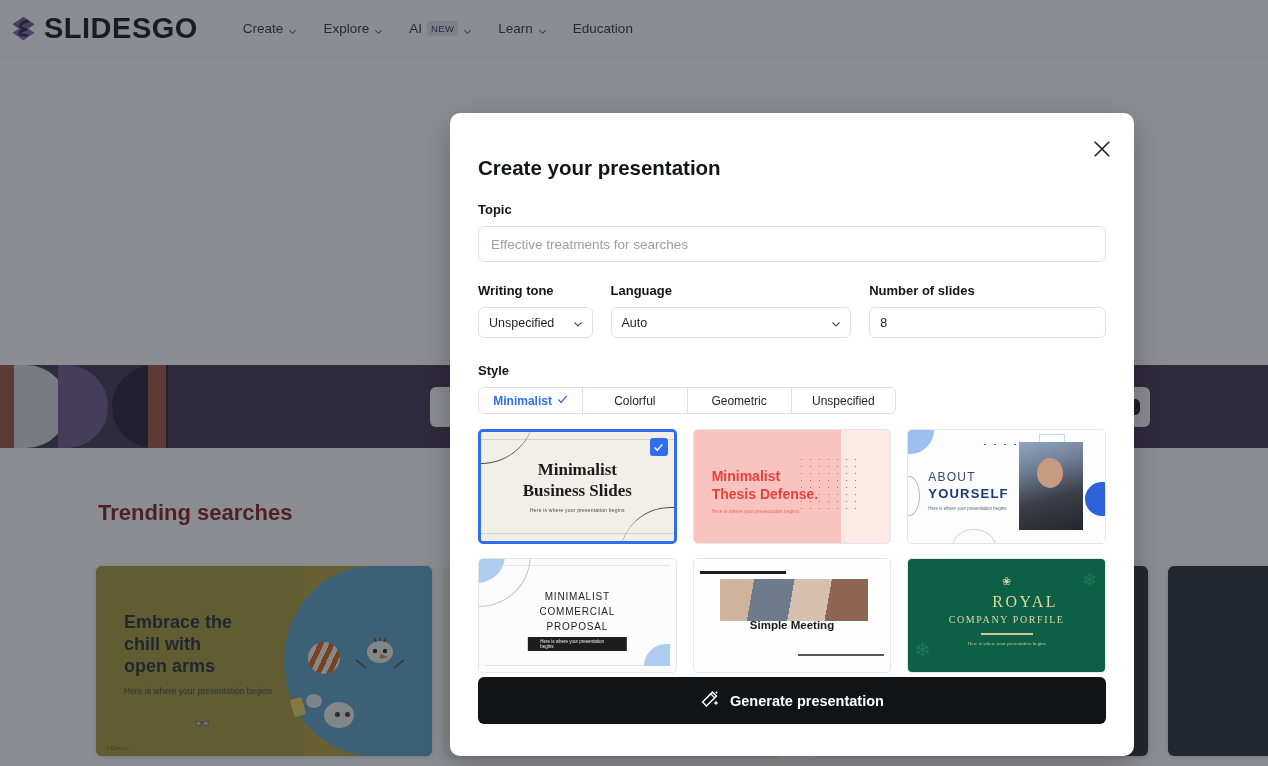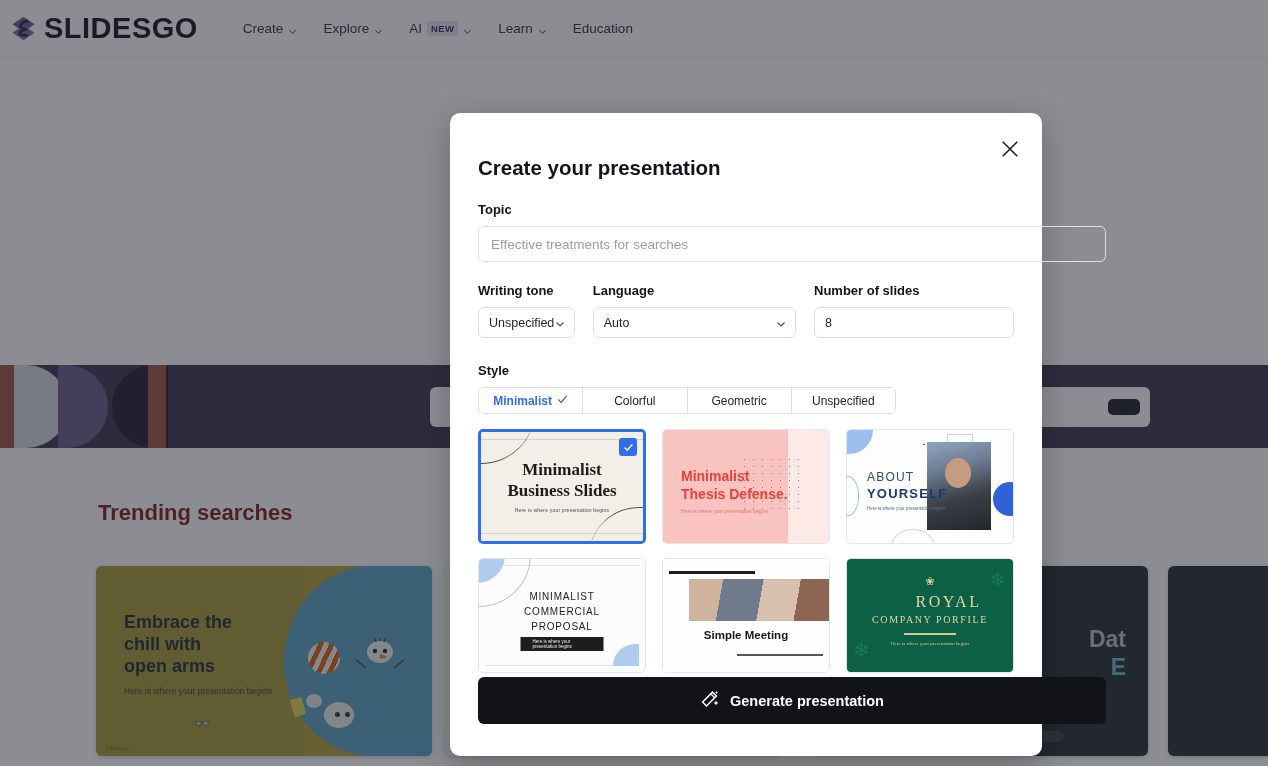--- a/index.html
+++ b/index.html
@@ -26,21 +26,21 @@
     color:#12141a;
   }
   .navlinks { display:flex; align-items:center; gap:26px; margin-left:45px; }
   .navlink {
     display:flex; align-items:center; gap:5px;
     font-size:13.5px; color:#2b2f38; font-weight:500; cursor:pointer;
     white-space:nowrap;
   }
   .caret { display:inline-block; width:9px; height:9px; }
   .badge-new {
-    background:#e9e4f5; color:#3a2d63; font-size:9.5px; font-weight:bold;
+    background:#e9e4f5; color:#3a2d63; font-size:9.5px; font-weight:normal;
     border-radius:3px; padding:2px 4px; letter-spacing:0.4px;
   }
 
   
   .hero {
     position:absolute; top:365px; left:0; width:1268px; height:83px;
     background:#3f3450; overflow:hidden;
   }
   .hero .bar-a { position:absolute; left:0;   top:0; width:14px;  height:83px; background:#9d5343; }
   .hero .circ-a { position:absolute; left:14px; top:0; width:54px; height:83px;
@@ -126,21 +126,21 @@
   
   .card4 { left:1168px; width:336px; background:#242b33; }
 
   
   .overlay {
     position:absolute; inset:0; background:rgba(33,37,46,0.52); z-index:20;
   }
 
   
   .modal {
-    position:absolute; left:450px; top:113px; width:592px; height:643px;
+    position:absolute; left:450px; top:113px; width:684px; height:643px;
     background:#ffffff; border-radius:10px; z-index:30;
     box-shadow:0 8px 32px rgba(0,0,0,.25);
     padding:28px 28px 0 28px;
   }
   .modal-close {
     position:absolute; right:19px; top:23px; width:26px; height:26px;
     display:flex; align-items:center; justify-content:center; cursor:pointer;
   }
   .modal-title { font-size:20.5px; font-weight:bold; color:#12141a; margin-top:15px; }
 
@@ -257,21 +257,21 @@
             font-size:10px; letter-spacing:.8px; color:#1d1d1d; line-height:1.5; }
   .t4 .ts { position:absolute; left:50%; transform:translateX(-50%); top:78px;
             background:#1d1d1d; color:#efefef; font-size:4.5px; padding:2px 12px; }
 
   
   .t5 { position:absolute; inset:0; background:#fefefe; }
   .t5 .rule-t { position:absolute; left:6px; top:12px; width:86px; height:2.5px; background:#1d1d1d; }
   .t5 .rule-b { position:absolute; right:6px; bottom:16px; width:86px; height:2.5px; background:#56575c; }
   .t5 .photo { position:absolute; left:26px; top:20px; width:148px; height:42px;
       background:linear-gradient(100deg,#cfb39c 0 22%,#6d7b8c 22% 48%,#d7c0ad 48% 72%,#8e6552 72% 100%); }
-  .t5 .tt { position:absolute; left:0; right:0; top:70px; text-align:center;
+  .t5 .tt { position:absolute; left:0; right:0; top:60px; text-align:center;
             font-size:11.5px; font-weight:bold; color:#16181c; }
 
   
   .t6 { position:absolute; inset:0; background:#0c6045; }
   .t6 .leaf1 { position:absolute; left:6px; bottom:10px; font-size:20px; color:#1c7a59; }
   .t6 .leaf2 { position:absolute; right:8px; top:10px; font-size:18px; color:#1c7a59; }
   .t6 .orn { position:absolute; left:0; right:0; top:16px; text-align:center;
              font-size:11px; color:#dfcf95; }
   .t6 .tt1 { position:absolute; left:0; right:0; top:34px; text-align:center;
       font-family:"Liberation Serif", serif; font-size:16px; letter-spacing:2.5px; color:#e4d6a0;padding-left:37px; }

